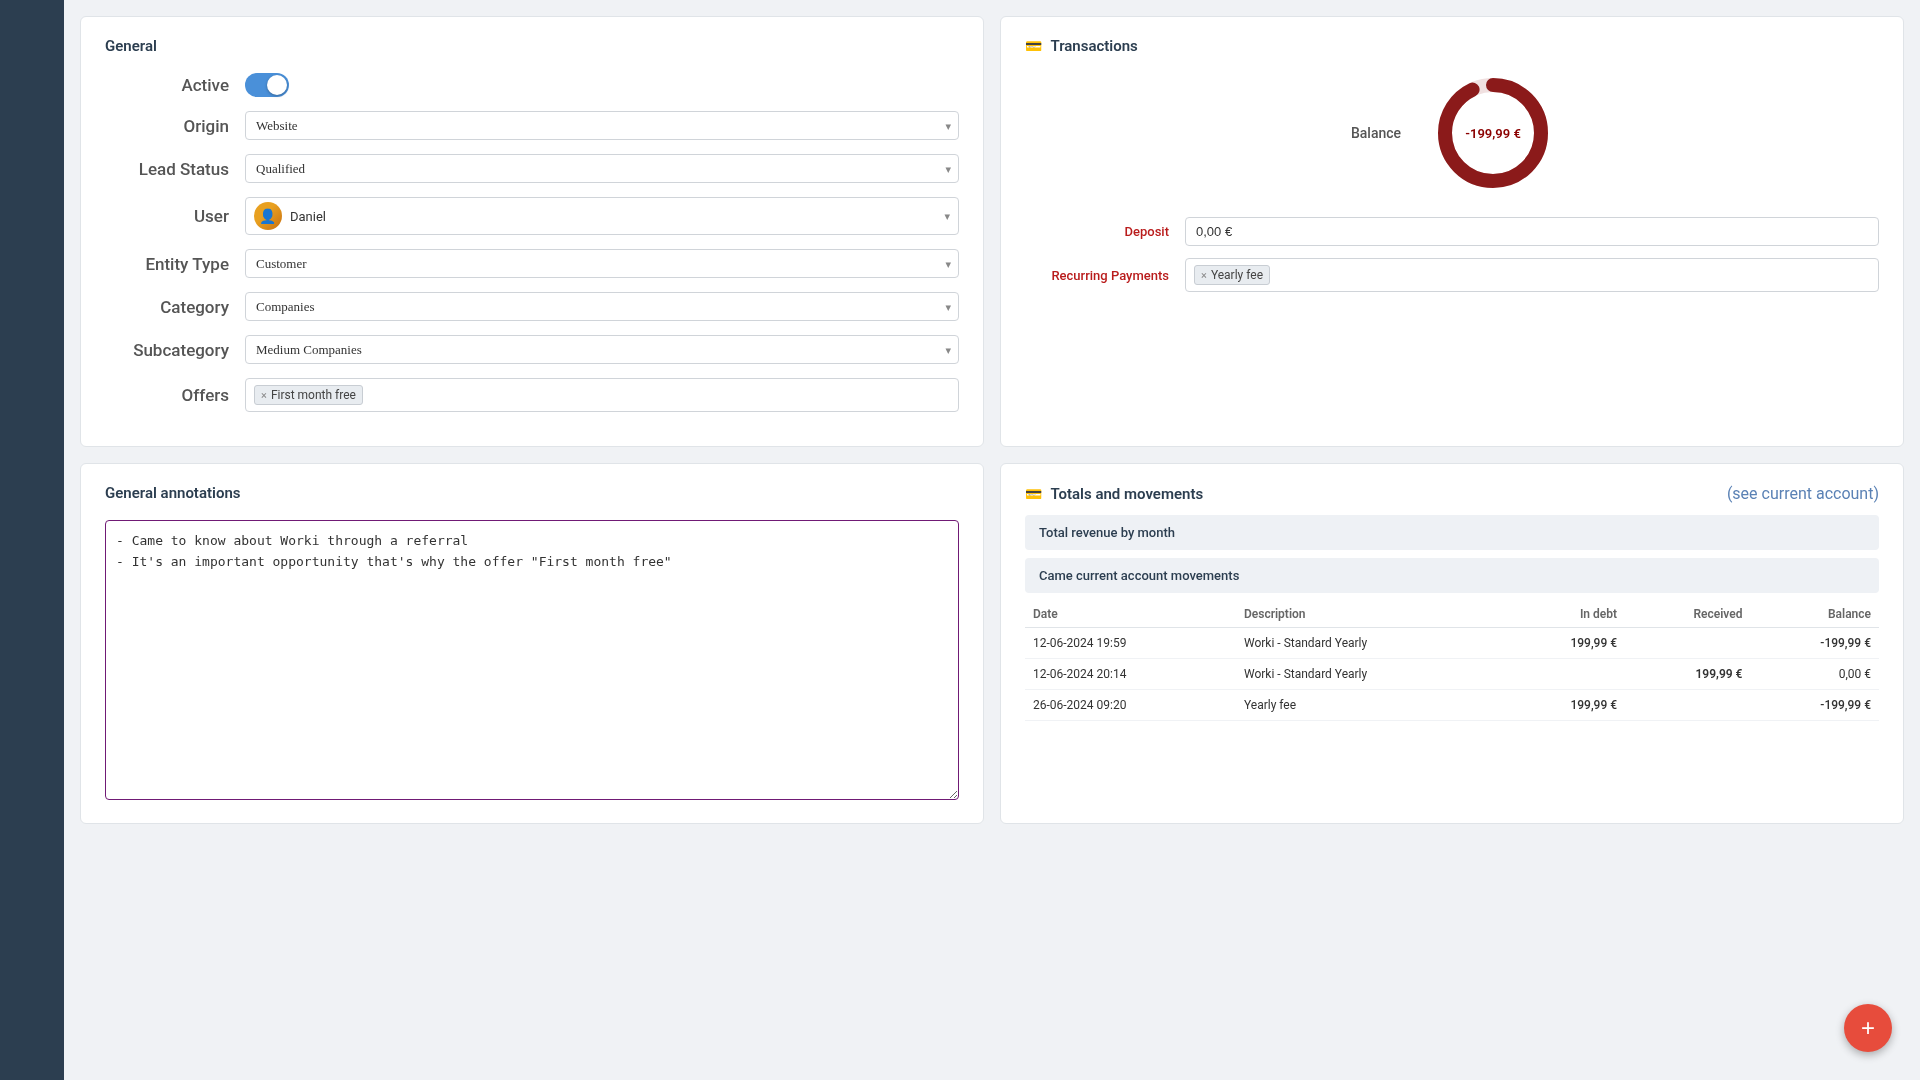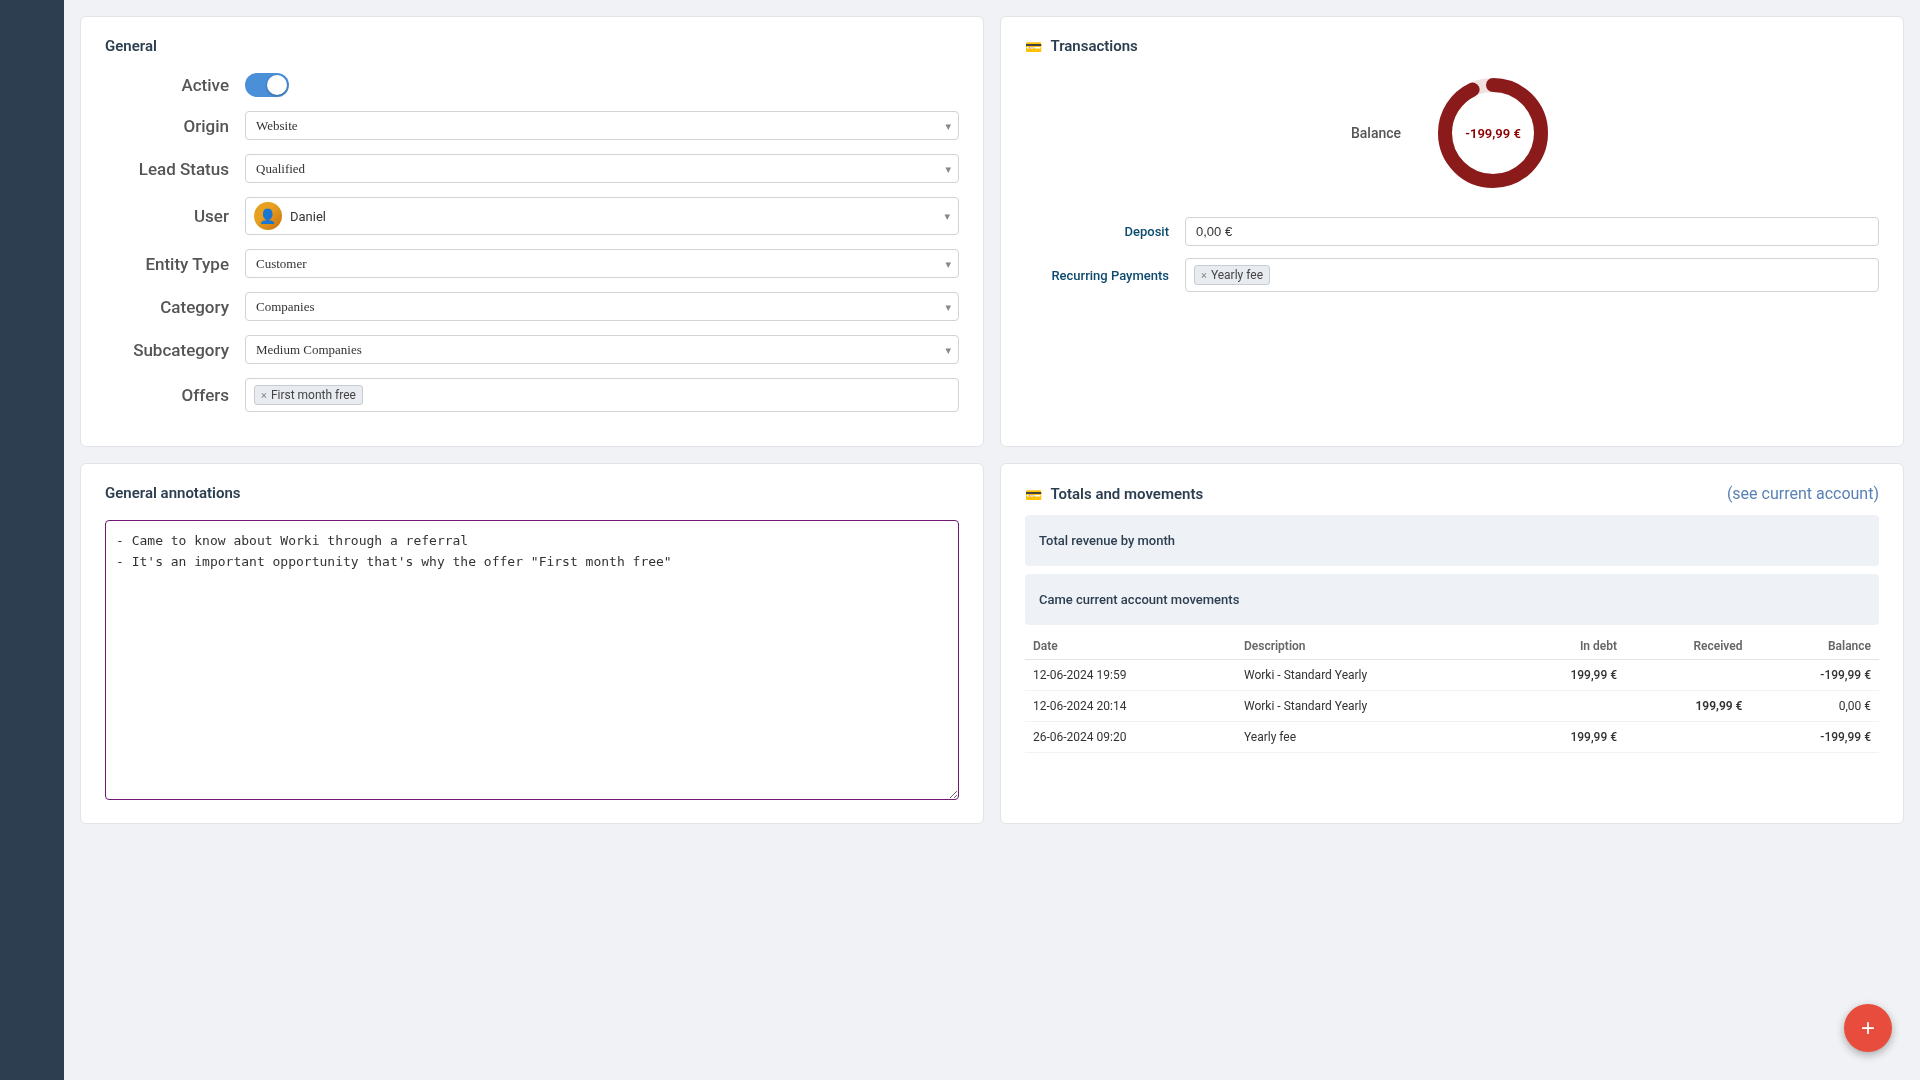--- a/index.html
+++ b/index.html
@@ -31,21 +31,21 @@
       border-radius: 6px;
       border: 1px solid #e0e4e8;
       padding: 20px 24px;
     }
     .card-title {
       font-size: 15px;
       font-weight: 600;
       color: #2c3e50;
       margin-bottom: 18px;
       display: flex;
-      align-items: flex-end;
+      align-items: center;
       gap: 8px;
     }
     .card-title-icon {
       color: #555;
       font-size: 14px;
     }
     .form-row {
       display: flex;
       align-items: center;
       margin-bottom: 14px;
@@ -201,21 +201,21 @@
     }
     .transactions-field-row {
       display: flex;
       align-items: center;
       margin-bottom: 12px;
     }
     .transactions-field-label {
       width: 160px;
       text-align: right;
       padding-right: 16px;
-      color: #0c4a6e;
+      color: #b91c1c;
       font-size: 13px;
       font-weight: 500;
       flex-shrink: 0;
     }
     .transactions-field-input {
       flex: 1;
       border: 1px solid #d0d4d9;
       border-radius: 4px;
       padding: 6px 10px;
       font-size: 13px;
@@ -232,21 +232,21 @@
     }
     .see-current-link {
       color: #5b82b5;
       font-size: 16px;
       cursor: pointer;
       text-decoration: none;
     }
     .totals-section {
       background: #eef1f5;
       border-radius: 4px;
-      padding: 18px 14px;
+      padding: 10px 14px;
       margin-bottom: 8px;
       font-size: 13px;
       color: #2c3e50;
       font-weight: 500;
       cursor: pointer;
     }
     .movements-table {
       width: 100%;
       border-collapse: collapse;
       margin-top: 8px;

